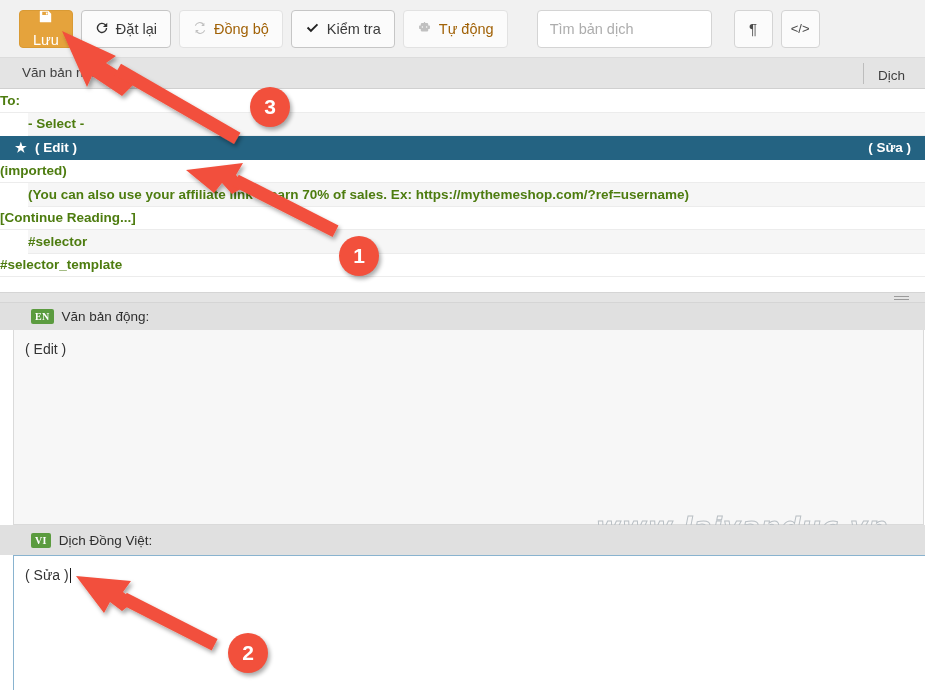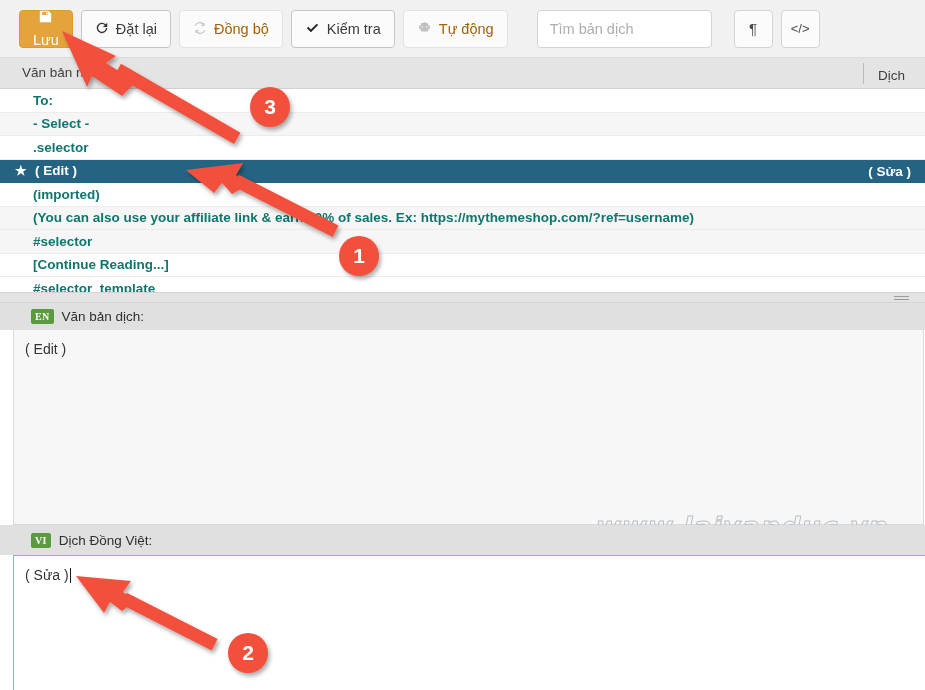--- a/index.html
+++ b/index.html
@@ -103,27 +103,26 @@
     overflow: hidden;
     background: #ffffff;
   }
   .row {
     position: relative;
     height: 23.5px;
     display: flex;
     align-items: center;
     font-size: 13.5px;
     font-weight: bold;
-    color: #0f766e;
-    padding-left: 33px;
+    color: #4d7c0f;
     border-bottom: 1px solid #ececec;
     background: #ffffff;
     cursor: pointer;
   }
-  .row.alt { background: #f6f6f6; }
+  .row.alt { background: #f6f6f6; margin-left: 28px; }
   .row.selected {
     background: #246382;
     color: #ffffff;
     border-bottom-color: #246382;
     padding-left: 15px;
   }
   .row .star {
     display: inline-block;
     width: 18px;
     font-size: 13px;
@@ -330,53 +329,50 @@
     <span class="col-tr">Dịch</span>
   </div>
 
   <div class="list-body" id="list-body">
       <div class="row">
         <span>To:</span>
       </div>
       <div class="row alt">
         <span>- Select -</span>
       </div>
-      <div class="row">
-        <span>.selector</span>
-      </div>
       <div class="row selected">
         <span class="star">★</span>
         <span>( Edit )</span>
         <span class="tr-cell">( Sửa )</span>
       </div>
       <div class="row">
         <span>(imported)</span>
       </div>
       <div class="row alt">
         <span>(You can also use your affiliate link &amp; earn 70% of sales. Ex: https://mythemeshop.com/?ref=username)</span>
       </div>
+      <div class="row">
+        <span>[Continue Reading...]</span>
+      </div>
       <div class="row alt">
         <span>#selector</span>
-      </div>
-      <div class="row">
-        <span>[Continue Reading...]</span>
       </div>
       <div class="row">
         <span>#selector_template</span>
       </div>
     </div>
 
   <div class="resizer">
     <span class="grip"></span>
   </div>
 
   <div class="src-pane">
     <div class="pane-head">
       <span class="lang-badge">EN</span>
-      <span>Văn bản dịch:</span>
+      <span>Văn bản động:</span>
     </div>
     <div class="src-body">( Edit )</div>
   </div>
 
   <div class="watermark">www.laivanduc.vn</div>
 
   <div class="tgt-pane">
     <div class="pane-head tgt-head">
       <span class="lang-badge">VI</span>
       <span>Dịch Đồng Việt:</span>

